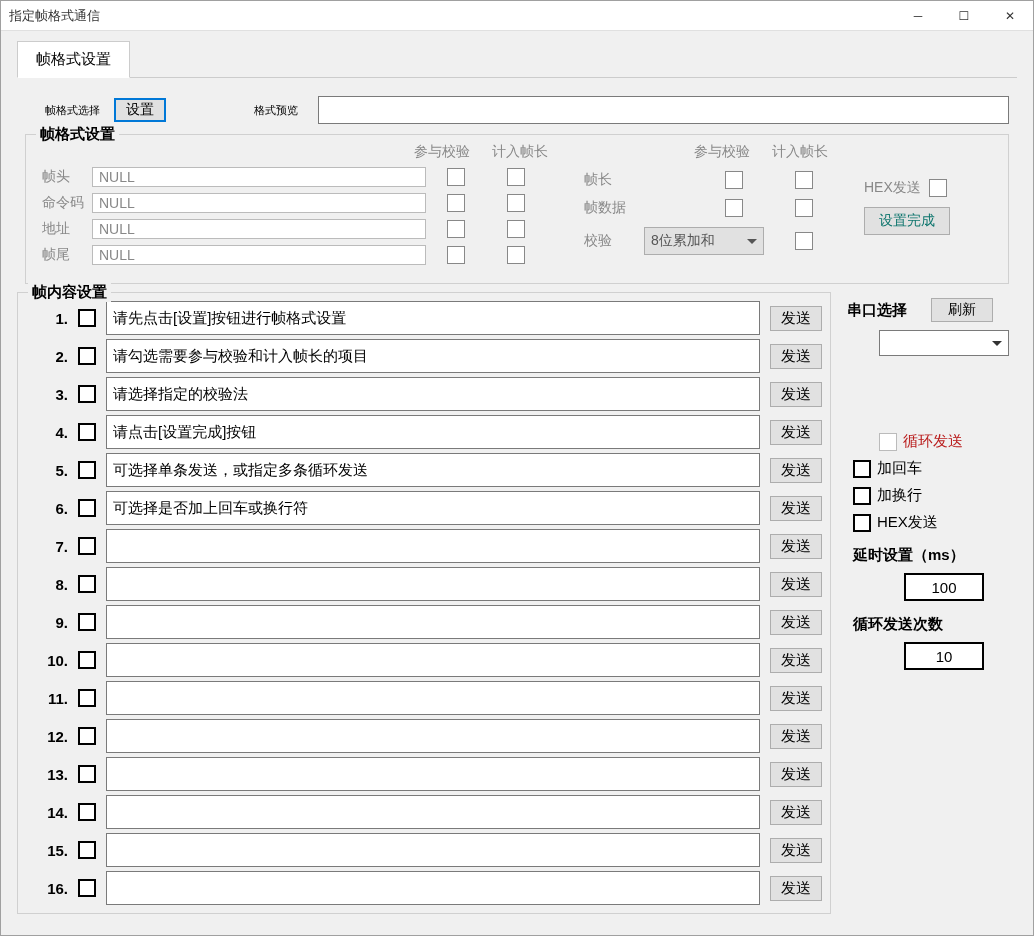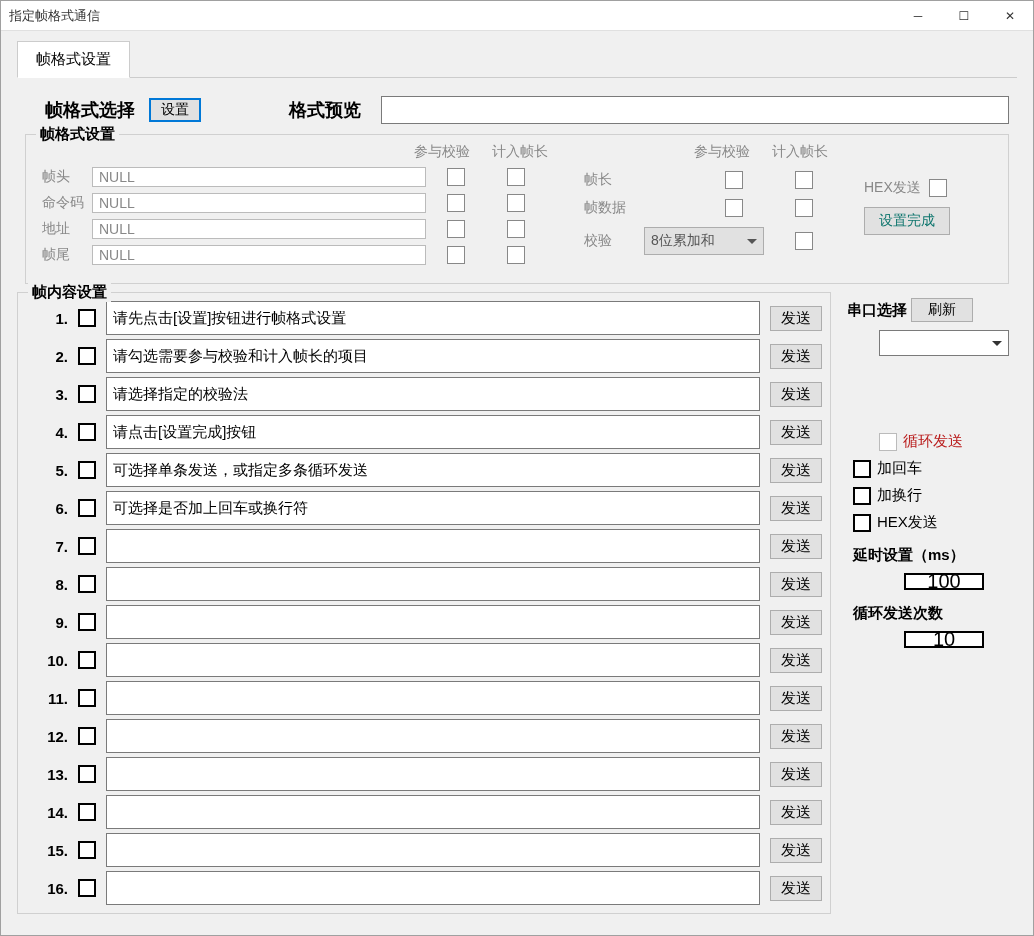--- a/index.html
+++ b/index.html
@@ -6,21 +6,21 @@
 body { font-family: "Microsoft YaHei", "SimSun", Arial, sans-serif; font-size: 14px; background: #f0f0f0; color: #000; }
 .window { width: 1034px; height: 936px; background: #f0f0f0; display: flex; flex-direction: column; border: 1px solid #a0a0a0; }
 .titlebar { height: 30px; display: flex; align-items: center; background: #fff; border-bottom: 1px solid #e0e0e0; }
 .titlebar-title { flex: 1; padding-left: 8px; font-size: 13px; color: #333; }
 .titlebar-btns { display: flex; }
 .tbbtn { width: 46px; height: 30px; display: flex; align-items: center; justify-content: center; font-size: 12px; color: #333; cursor: pointer; }
 .client { flex: 1; padding: 10px 16px 16px 16px; overflow: hidden; }
 .tabstrip { display: flex; border-bottom: 1px solid #ccc; margin-bottom: 0; }
 .tab { padding: 8px 18px; background: #fff; border: 1px solid #ccc; border-bottom: 1px solid #fff; margin-bottom: -1px; font-size: 15px; }
 .toprow { display: flex; align-items: center; gap: 14px; padding: 18px 8px 10px 28px; }
-.toprow .lbl { font-size: 18px; font-weight: 700; }
+.toprow .lbl { font-size: 11px; font-weight: 400; }
 .btn { background: #e1e1e1; border: 1px solid #adadad; padding: 2px 16px; font-size: 14px; cursor: pointer; font-family: inherit; }
 .btn.highlight { border: 2px solid #0078d7; background: #e1e1e1; padding: 1px 10px; }
 .preview-input { flex: 1; height: 28px; border: 1px solid #7a7a7a; background: #fff; padding: 0 4px; margin-left: 6px; }
 .groupbox { border: 1px solid #d0d0d0; margin: 0 8px 8px 8px; padding: 8px 8px 12px 8px; position: relative; }
 .grouplabel { position: absolute; top: -10px; left: 10px; background: #f0f0f0; padding: 0 4px; font-size: 15px; font-weight: 700; }
 .fmt-grid { display: flex; gap: 30px; }
 .fmt-left { flex: 0 0 520px; }
 .fmt-mid { flex: 0 0 250px; }
 .fmt-right { flex: 1; display: flex; flex-direction: column; justify-content: center; align-items: flex-start; gap: 10px; }
 .fmt-headers { display: flex; justify-content: flex-end; gap: 22px; padding-right: 6px; color: #888; font-size: 14px; margin-bottom: 4px; }
@@ -39,29 +39,29 @@
 .content-area { display: flex; gap: 16px; margin-top: 8px; }
 .content-left { flex: 1; }
 .content-group { border: 1px solid #d0d0d0; padding: 8px 8px 8px 8px; position: relative; }
 .rows { display: flex; flex-direction: column; gap: 4px; }
 .crow { display: flex; align-items: center; gap: 10px; }
 .crow .num { width: 42px; text-align: right; font-weight: 700; font-size: 15px; }
 .crow .cchk { width: 18px; height: 18px; border: 2px solid #000; background: #fff; }
 .crow .cinput { flex: 1; height: 34px; border: 1px solid #7a7a7a; background: #fff; padding: 0 6px; font-size: 15px; font-family: inherit; }
 .crow .sendbtn { background: #e1e1e1; border: 1px solid #adadad; padding: 2px 10px; font-size: 15px; cursor: pointer; font-family: inherit; }
 .sidebar { width: 170px; display: flex; flex-direction: column; gap: 8px; padding-top: 6px; }
-.sidebar-row { display: flex; align-items: center; gap: 4px; }
+.sidebar-row { display: flex; align-items: center; gap: 24px; }
 .sidebar-label { font-size: 15px; font-weight: 700; }
 .sidebar .combo2 { height: 26px; width: 130px; border: 1px solid #7a7a7a; background: #fff; position: relative; align-self: flex-end; margin-right: 8px; }
 .combo2::after { content: ""; position: absolute; right: 6px; top: 10px; border-left: 5px solid transparent; border-right: 5px solid transparent; border-top: 5px solid #333; }
 .opt { display: flex; align-items: center; gap: 6px; font-size: 15px; margin-left: 6px; }
 .opt .obox { width: 18px; height: 18px; border: 2px solid #000; background: #fff; }
 .opt.disabled .obox { border: 1px solid #bbb; }
 .opt.disabled { color: #b91c1c; padding-left: 26px; }
-.numfield { width: 80px; height: 17px; border: 2px solid #000; background: #fff; text-align: center; font-size: 20px; font-family: inherit; align-self: center; margin-left: 24px; }
+.numfield { width: 80px; height: 28px; border: 2px solid #000; background: #fff; text-align: center; font-size: 15px; font-family: inherit; align-self: center; margin-left: 24px; }
 .finishbtn { background: #e1e1e1; border: 1px solid #adadad; padding: 4px 14px; font-size: 14px; color: #0f766e; cursor: pointer; font-family: inherit; }
 </style>
 </head>
 <body>
 <div class="window">
 
   <div class="titlebar">
     <div class="titlebar-title">指定帧格式通信</div>
     <div class="titlebar-btns">
       <div class="tbbtn">─</div>

